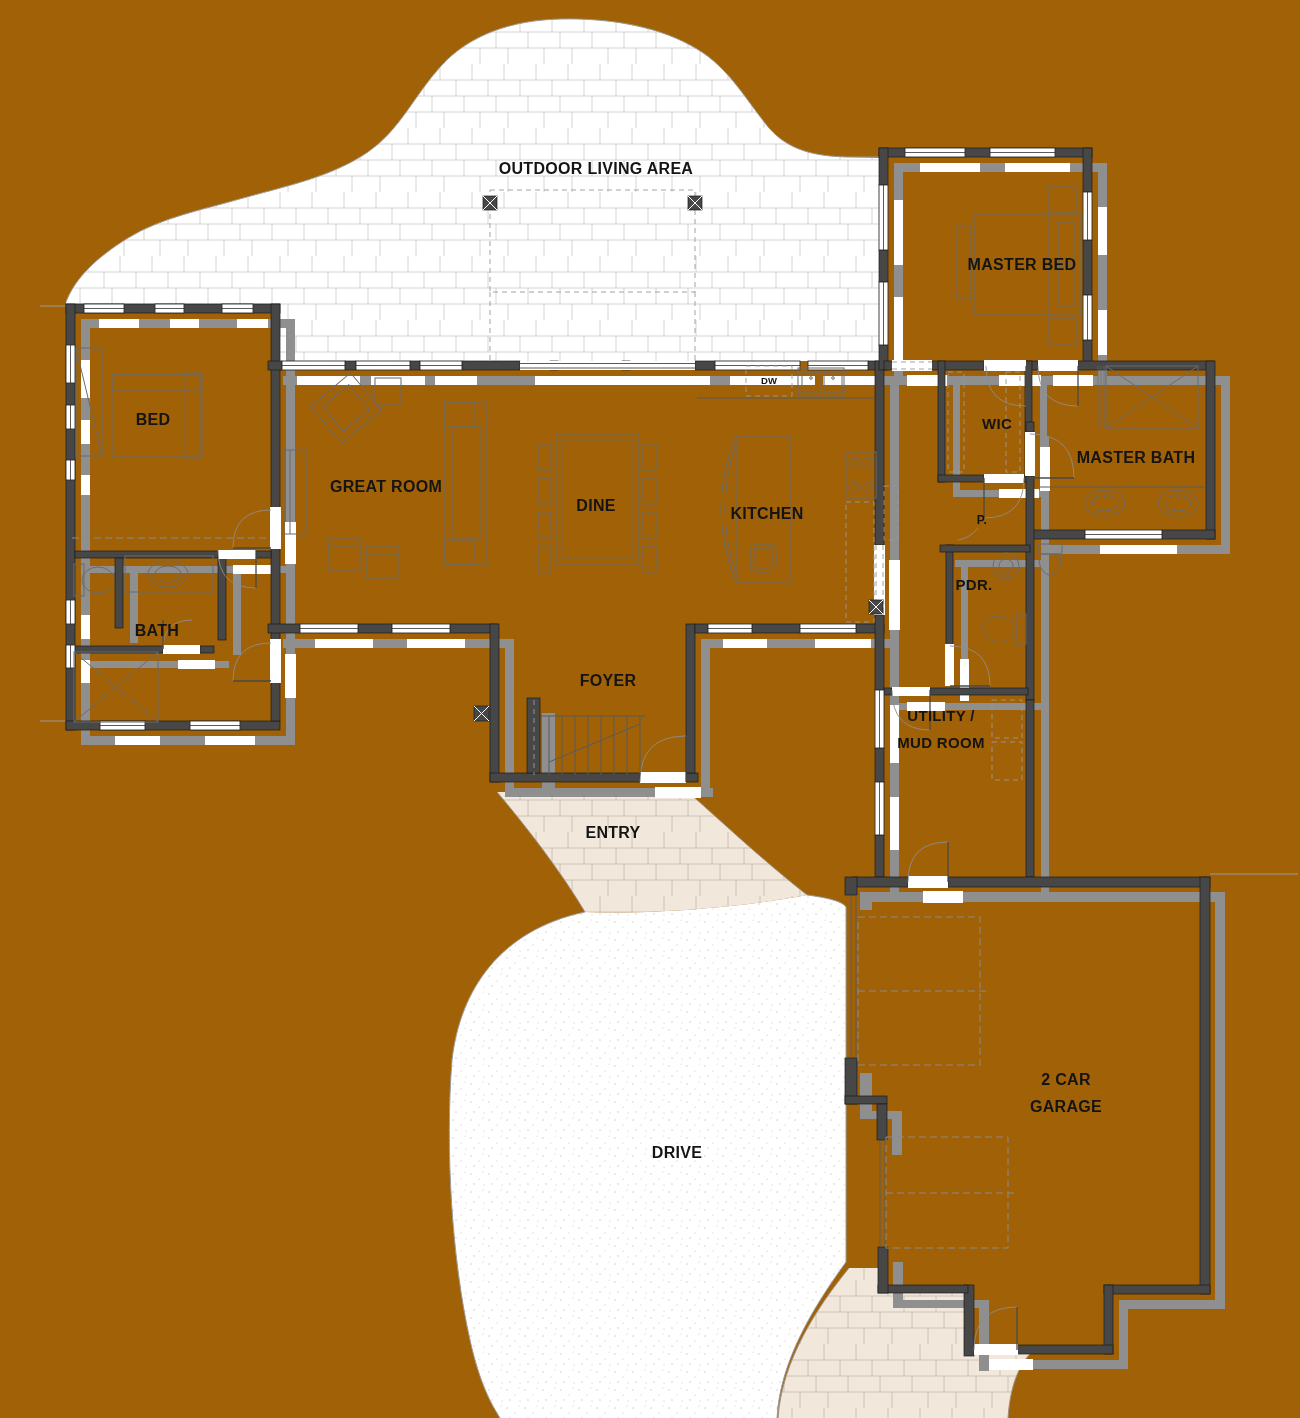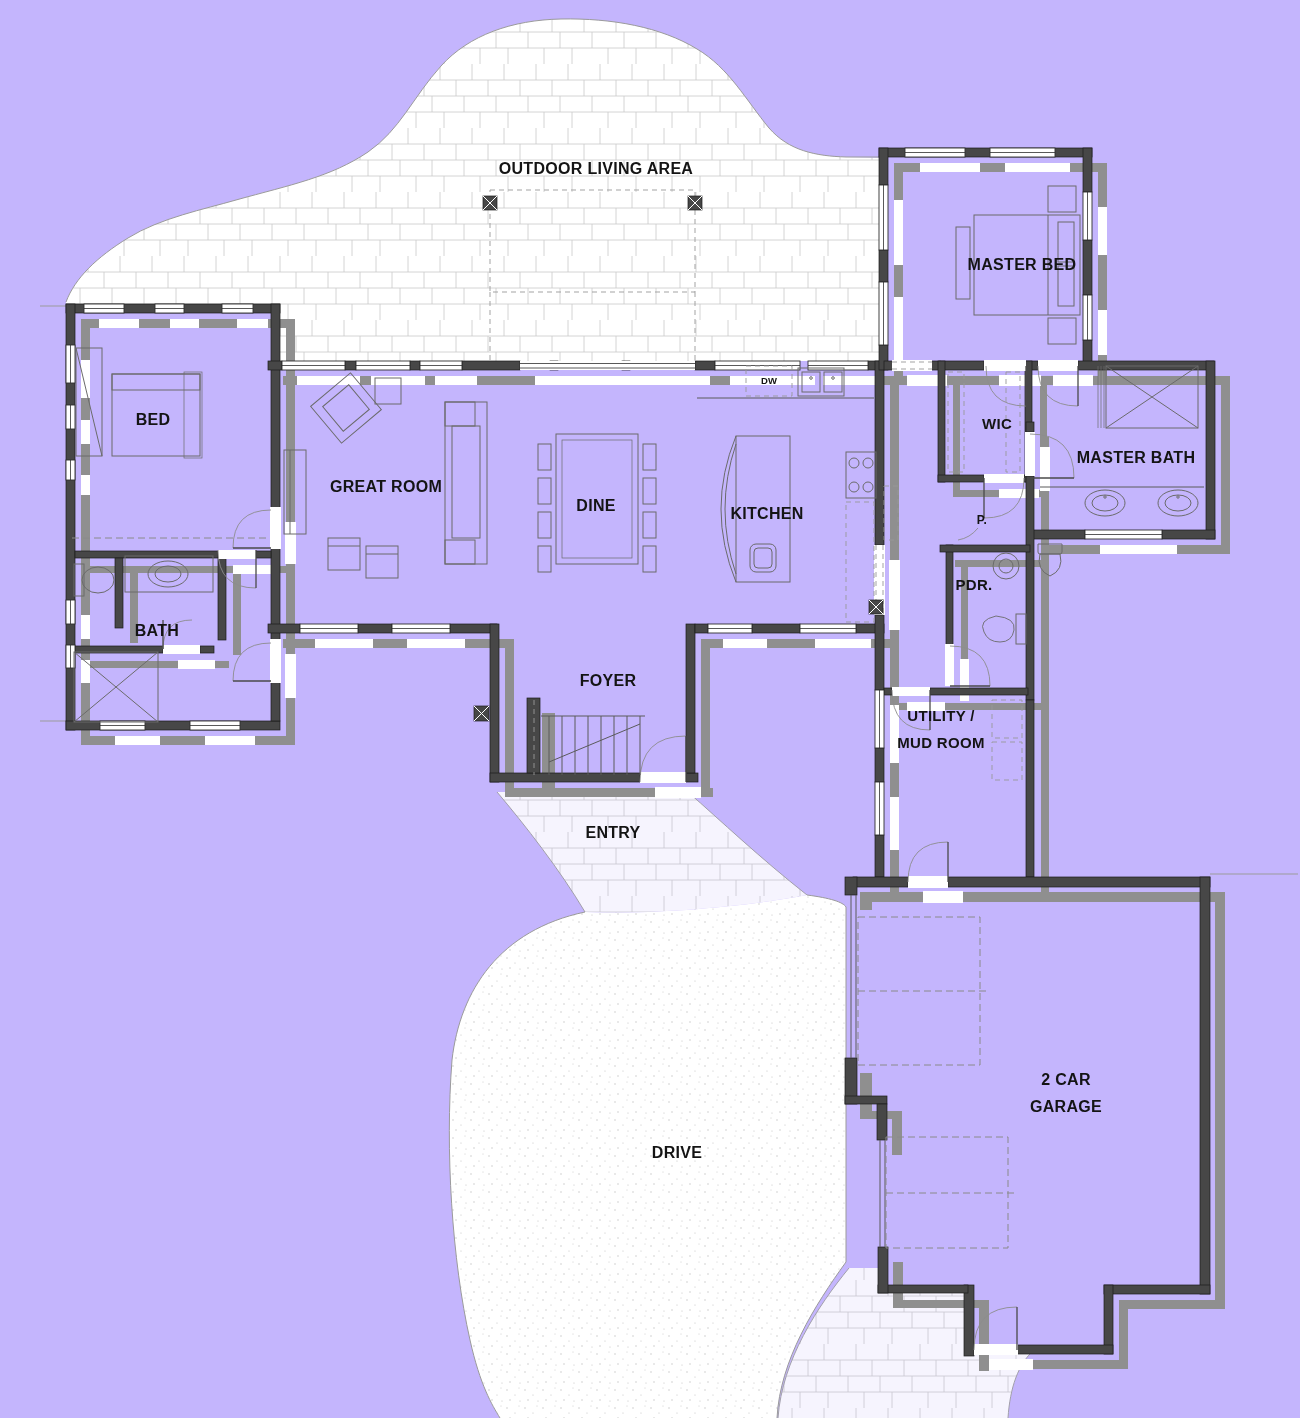--- a/index.html
+++ b/index.html
@@ -1,16 +1,16 @@
 <!DOCTYPE html>
 <html style="--wall: #474747; --shadow: #8f8f8f; --text: #141414; --hatch: #c9c9c9; --stipple: #c4c4c4;"><head>
 <meta charset="utf-8">
 <style>
   html,body{margin:0;padding:0;background:#fff;}
-  .page{width:1300px;height:1418px;position:relative;background:#c4b5fd;overflow:hidden;
+  .page{width:1300px;height:1418px;position:relative;background:#a16207;overflow:hidden;
         font-family:"Liberation Sans",sans-serif;}
   svg{display:block}
   .wall{fill:var(--wall,#474747);stroke:#1c1c1c;stroke-width:.7}
   .shadowuse{fill:var(--shadow,#8f8f8f);stroke:none}
   .gapfill{fill:#fff;stroke:none}
   .win{fill:#fff;stroke:#2f2f2f;stroke-width:.9}
   .winmid{stroke:#2f2f2f;stroke-width:.8;fill:none}
   .thin{stroke:#5a5a5a;stroke-width:1;fill:none}
   .furn{stroke:#6b6b6b;stroke-width:1;fill:none}
   .dash{stroke:#8a8a8a;stroke-width:1;fill:none;stroke-dasharray:7 4}

